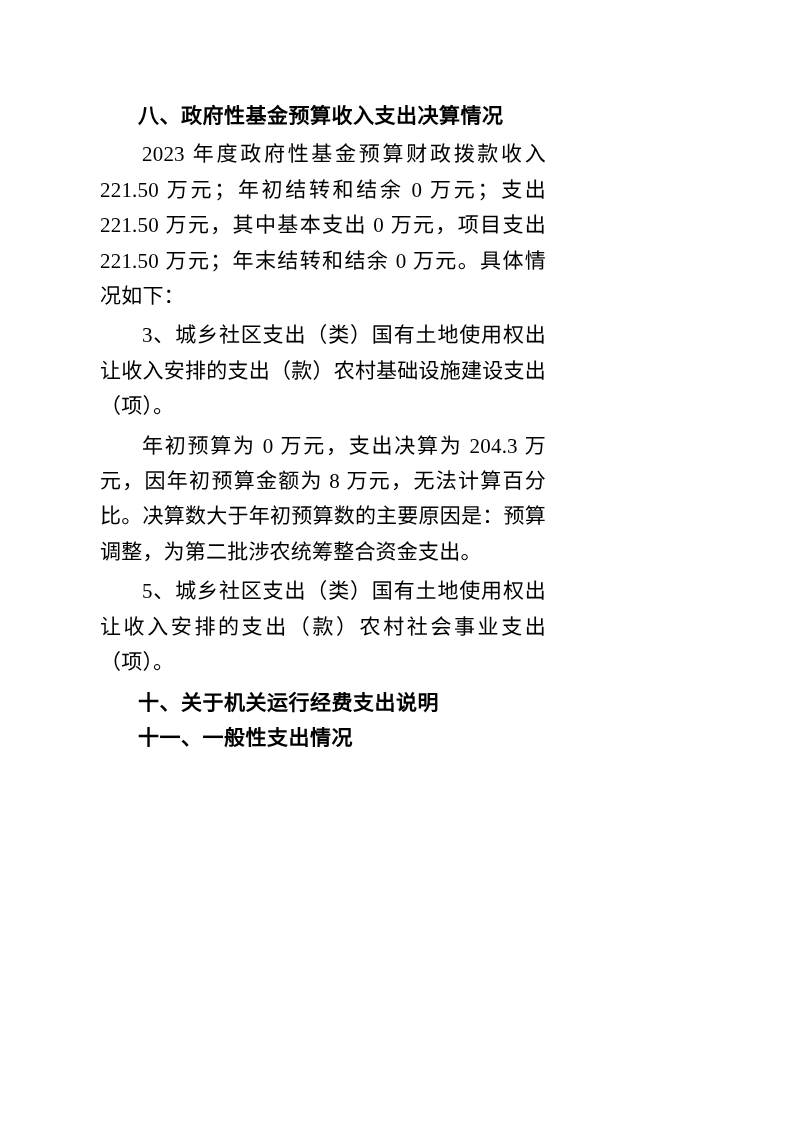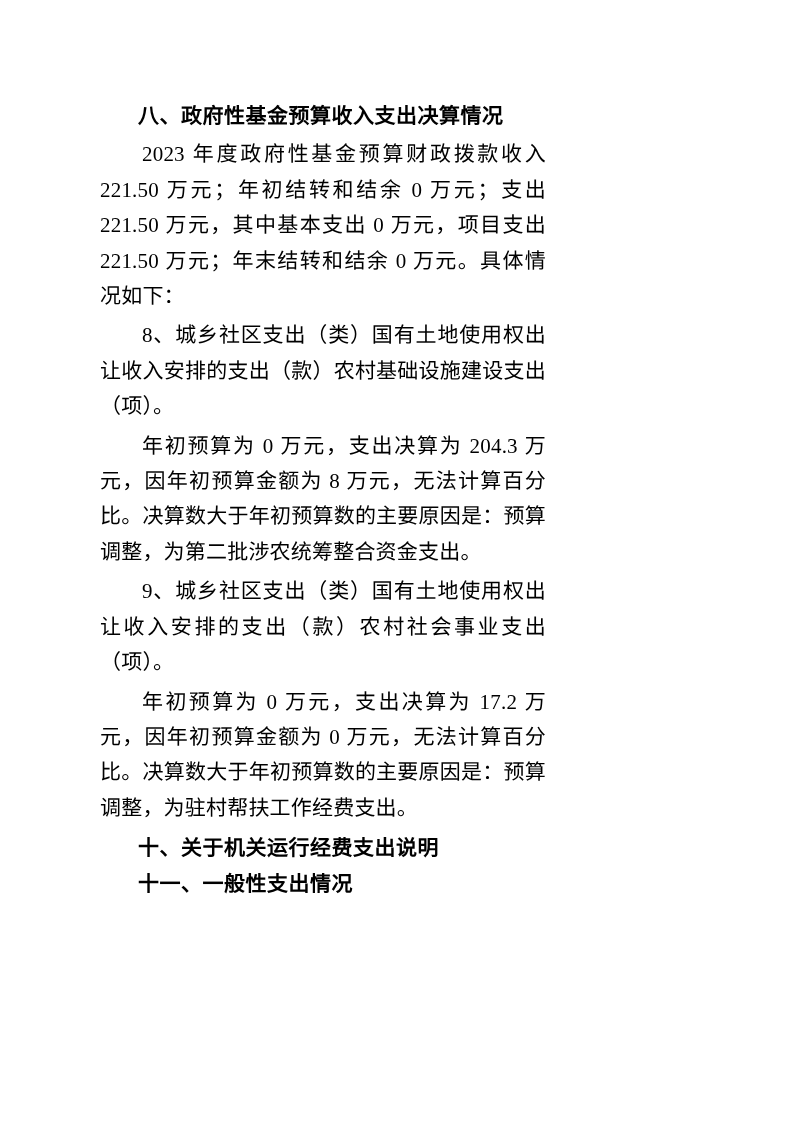--- a/index.html
+++ b/index.html
@@ -42,23 +42,22 @@
     letter-spacing: 0.2px;
   }
 </style>
 </head>
 <body>
 
 <div class="page">
 
   <h2 class="section-heading">八、政府性基金预算收入支出决算情况</h2>
   <p class="body-para">2023 年度政府性基金预算财政拨款收入 221.50 万元；年初结转和结余 0 万元；支出 221.50 万元，其中基本支出 0 万元，项目支出 221.50 万元；年末结转和结余 0 万元。具体情况如下：</p>
-  <p class="body-para">8、城乡社区支出（类）国有土地使用权出让收入安排的支出（款）农村基础设施建设支出（项）。</p>
+  <p class="body-para">3、城乡社区支出（类）国有土地使用权出让收入安排的支出（款）农村基础设施建设支出（项）。</p>
   <p class="body-para">年初预算为 0 万元，支出决算为 204.3 万元，因年初预算金额为 8 万元，无法计算百分比。决算数大于年初预算数的主要原因是：预算调整，为第二批涉农统筹整合资金支出。</p>
-  <p class="body-para">9、城乡社区支出（类）国有土地使用权出让收入安排的支出（款）农村社会事业支出（项）。</p>
-  <p class="body-para">年初预算为 0 万元，支出决算为 17.2 万元，因年初预算金额为 0 万元，无法计算百分比。决算数大于年初预算数的主要原因是：预算调整，为驻村帮扶工作经费支出。</p>
+  <p class="body-para">5、城乡社区支出（类）国有土地使用权出让收入安排的支出（款）农村社会事业支出（项）。</p>
 
 
   <h2 class="section-heading">十、关于机关运行经费支出说明</h2>
 
   <h2 class="section-heading">十一、一般性支出情况</h2>
 
 </div>
 
 </body></html>

